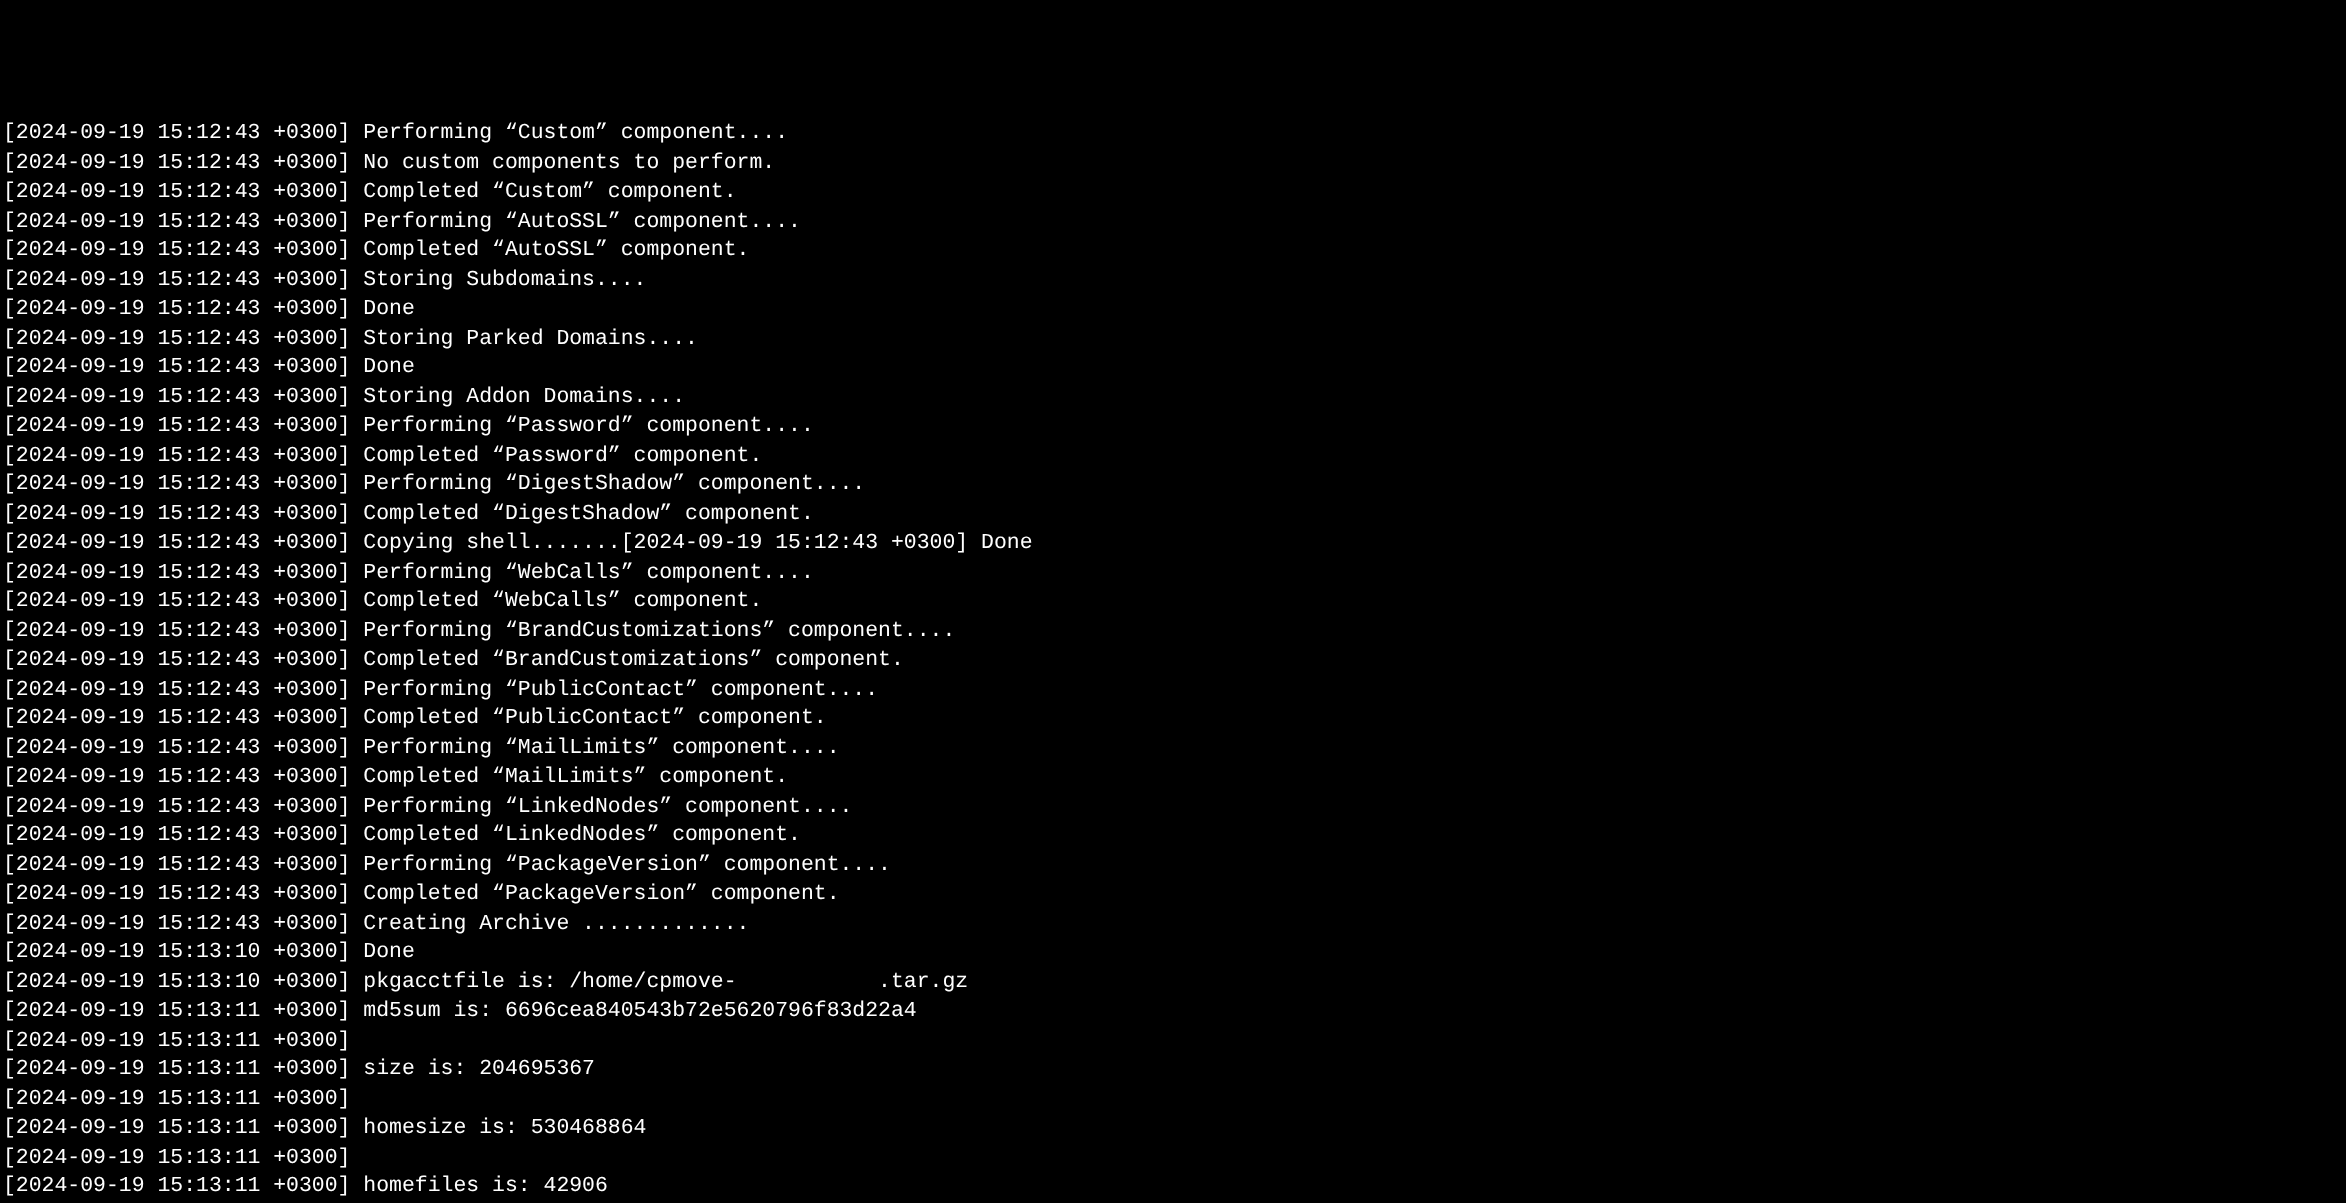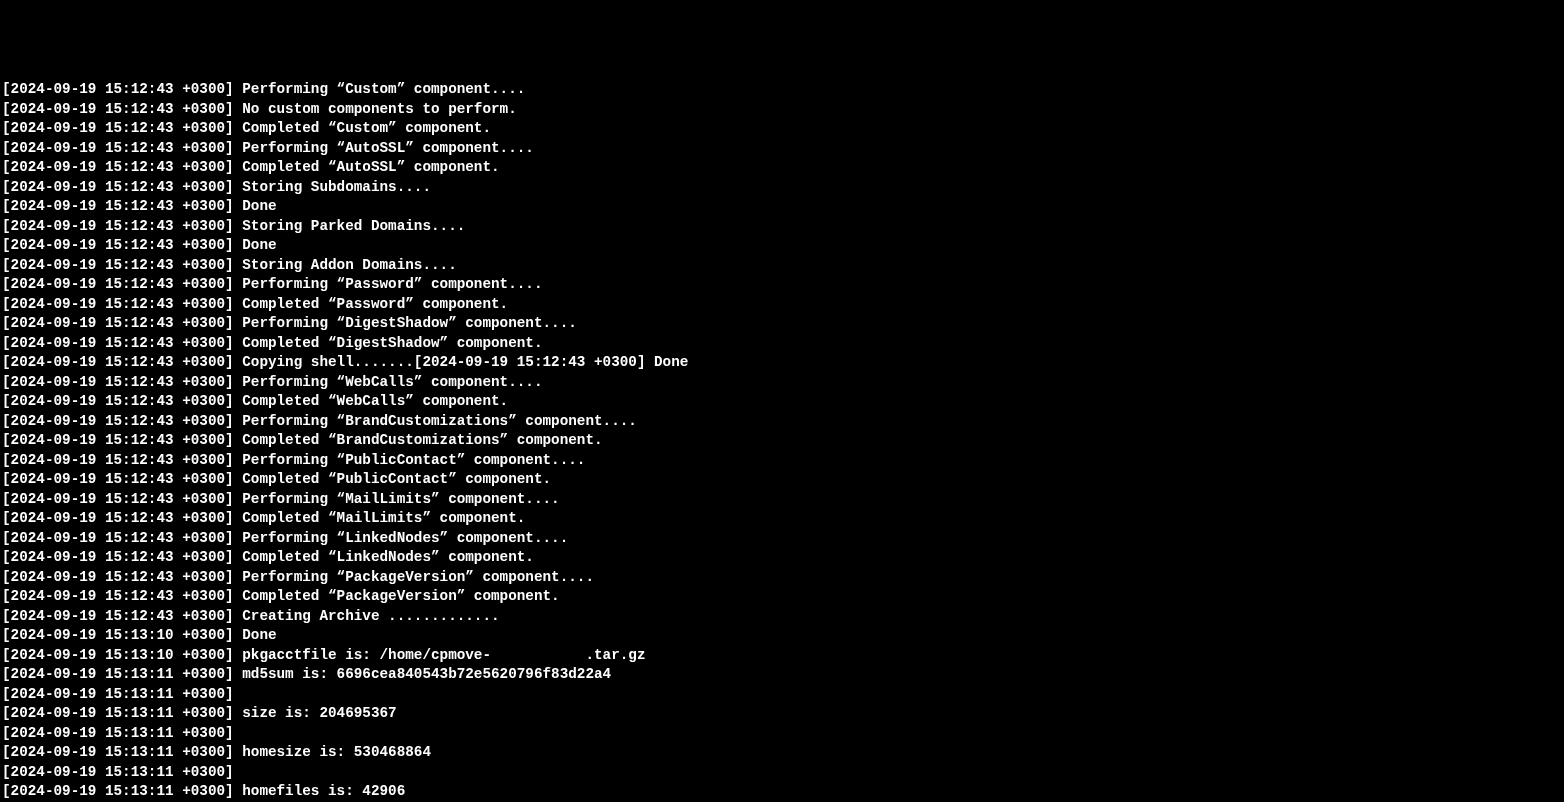--- a/index.html
+++ b/index.html
@@ -8,21 +8,20 @@
       background-color: #000000;
       color: #ffffff;
       font-family: 'Courier New', Courier, monospace;
       font-size: 14.3px;
       line-height: 19.5px;
       white-space: pre;
       overflow: hidden;
     }
     .log-line {
       display: block;
-      font-weight: bold;
     }
   </style>
 </head>
 <body>
 
 
 
 <div id="terminal"><span class="log-line">[2024-09-19 15:12:43 +0300] Performing “Custom” component....</span><span class="log-line">[2024-09-19 15:12:43 +0300] No custom components to perform.</span><span class="log-line">[2024-09-19 15:12:43 +0300] Completed “Custom” component.</span><span class="log-line">[2024-09-19 15:12:43 +0300] Performing “AutoSSL” component....</span><span class="log-line">[2024-09-19 15:12:43 +0300] Completed “AutoSSL” component.</span><span class="log-line">[2024-09-19 15:12:43 +0300] Storing Subdomains....</span><span class="log-line">[2024-09-19 15:12:43 +0300] Done</span><span class="log-line">[2024-09-19 15:12:43 +0300] Storing Parked Domains....</span><span class="log-line">[2024-09-19 15:12:43 +0300] Done</span><span class="log-line">[2024-09-19 15:12:43 +0300] Storing Addon Domains....</span><span class="log-line">[2024-09-19 15:12:43 +0300] Performing “Password” component....</span><span class="log-line">[2024-09-19 15:12:43 +0300] Completed “Password” component.</span><span class="log-line">[2024-09-19 15:12:43 +0300] Performing “DigestShadow” component....</span><span class="log-line">[2024-09-19 15:12:43 +0300] Completed “DigestShadow” component.</span><span class="log-line">[2024-09-19 15:12:43 +0300] Copying shell.......[2024-09-19 15:12:43 +0300] Done</span><span class="log-line">[2024-09-19 15:12:43 +0300] Performing “WebCalls” component....</span><span class="log-line">[2024-09-19 15:12:43 +0300] Completed “WebCalls” component.</span><span class="log-line">[2024-09-19 15:12:43 +0300] Performing “BrandCustomizations” component....</span><span class="log-line">[2024-09-19 15:12:43 +0300] Completed “BrandCustomizations” component.</span><span class="log-line">[2024-09-19 15:12:43 +0300] Performing “PublicContact” component....</span><span class="log-line">[2024-09-19 15:12:43 +0300] Completed “PublicContact” component.</span><span class="log-line">[2024-09-19 15:12:43 +0300] Performing “MailLimits” component....</span><span class="log-line">[2024-09-19 15:12:43 +0300] Completed “MailLimits” component.</span><span class="log-line">[2024-09-19 15:12:43 +0300] Performing “LinkedNodes” component....</span><span class="log-line">[2024-09-19 15:12:43 +0300] Completed “LinkedNodes” component.</span><span class="log-line">[2024-09-19 15:12:43 +0300] Performing “PackageVersion” component....</span><span class="log-line">[2024-09-19 15:12:43 +0300] Completed “PackageVersion” component.</span><span class="log-line">[2024-09-19 15:12:43 +0300] Creating Archive .............</span><span class="log-line">[2024-09-19 15:13:10 +0300] Done</span><span class="log-line">[2024-09-19 15:13:10 +0300] pkgacctfile is: /home/cpmove-           .tar.gz</span><span class="log-line">[2024-09-19 15:13:11 +0300] md5sum is: 6696cea840543b72e5620796f83d22a4</span><span class="log-line">[2024-09-19 15:13:11 +0300] </span><span class="log-line">[2024-09-19 15:13:11 +0300] size is: 204695367</span><span class="log-line">[2024-09-19 15:13:11 +0300] </span><span class="log-line">[2024-09-19 15:13:11 +0300] homesize is: 530468864</span><span class="log-line">[2024-09-19 15:13:11 +0300] </span><span class="log-line">[2024-09-19 15:13:11 +0300] homefiles is: 42906</span><span class="log-line">[2024-09-19 15:13:11 +0300] </span></div>
 
 

